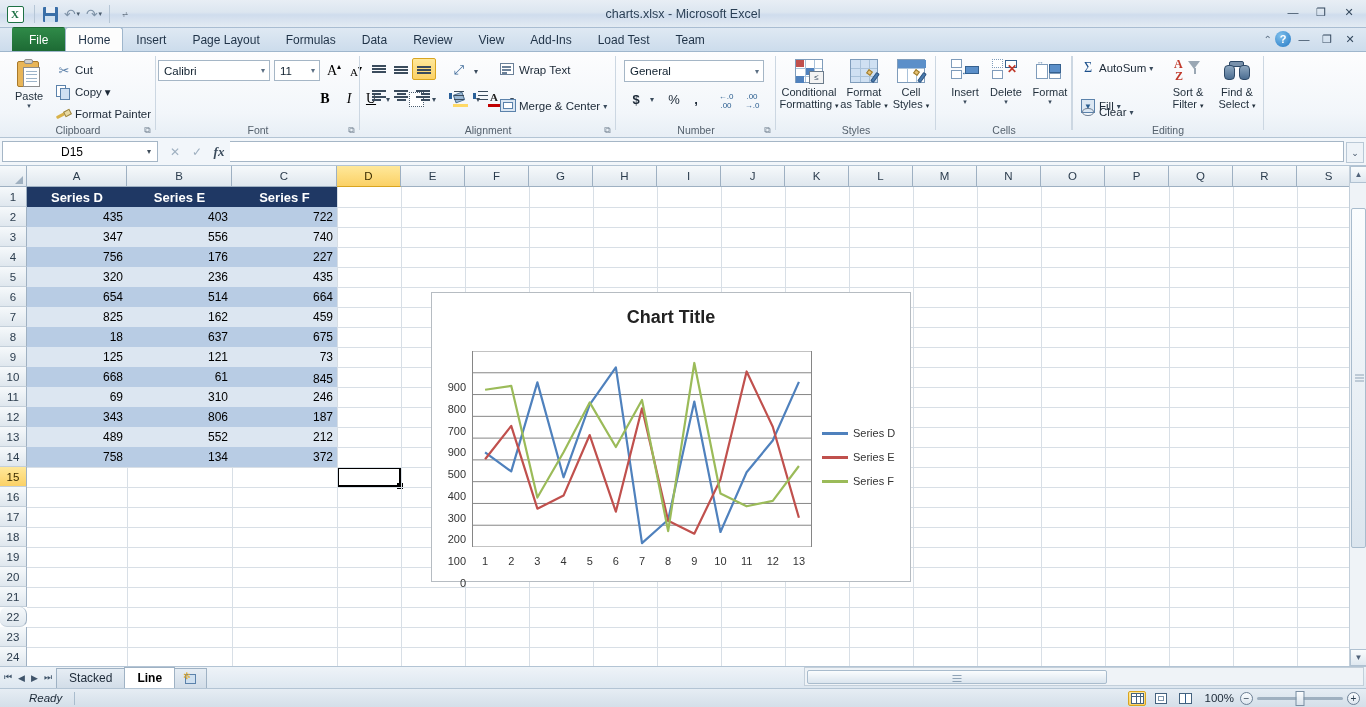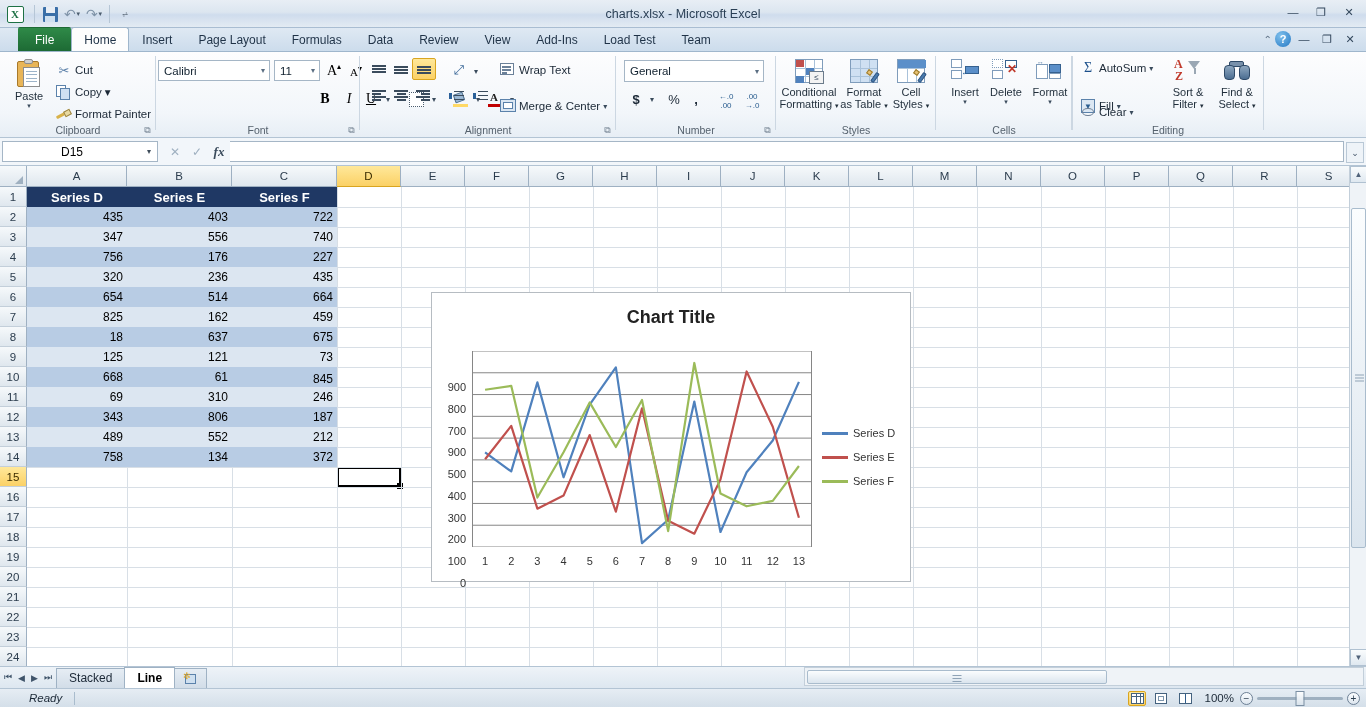--- a/index.html
+++ b/index.html
@@ -48,21 +48,21 @@
   .wbtn {
     width: 26px; height: 18px; display: flex; align-items: center; justify-content: center;
     font-size: 11px; color: #35495e; cursor: default;
   }
 
   
   .tabstrip {
     position: absolute; left: 0; top: 28px; width: 1366px; height: 24px;
     background: linear-gradient(to bottom,#dfe9f3,#ccdcec);
     border-bottom: 1px solid #9fb6cc;
-    display: flex; align-items: flex-end; padding-left: 18px;
+    display: flex; align-items: flex-end; padding-left: 12px;
   }
   .tab {
     height: 23px; padding: 0 12px; display: flex; align-items: center;
     font-size: 12px; color: #1f3247; cursor: default; white-space: nowrap;
     border: 1px solid transparent; border-bottom: none;
   }
   .tab.file {
     background: linear-gradient(to bottom,#2f8a48,#1d6a34);
     color: #fff; font-weight: normal; border-radius: 2px 2px 0 0;
     padding: 0 16px; height: 24px;
@@ -868,21 +868,21 @@
         <div class="rh" style="height: 20px;">12</div>
         <div class="rh" style="height: 20px;">13</div>
         <div class="rh" style="height: 20px;">14</div>
         <div class="rh sel" style="height: 20px;">15</div>
         <div class="rh" style="height: 20px;">16</div>
         <div class="rh" style="height: 20px;">17</div>
         <div class="rh" style="height: 20px;">18</div>
         <div class="rh" style="height: 20px;">19</div>
         <div class="rh" style="height: 20px;">20</div>
         <div class="rh" style="height: 20px;">21</div>
-        <div class="rh" style="height: 20px;">22</div>
+        <div class="rh" style="height: 20px; border-radius: 7px;">22</div>
         <div class="rh" style="height: 20px;">23</div>
         <div class="rh" style="height: 20px;">24</div>
       </div>
     <div class="cells" id="cells">
       <div class="selbox" id="selbox" style="left: 310px; top: 280px; width: 64px; height: 20px;"></div>
     <div class="gline-v" style="left: 100px;"></div>
         <div class="gline-v" style="left: 205px;"></div>
         <div class="gline-v" style="left: 310px;"></div>
         <div class="gline-v" style="left: 374px;"></div>
         <div class="gline-v" style="left: 438px;"></div>

